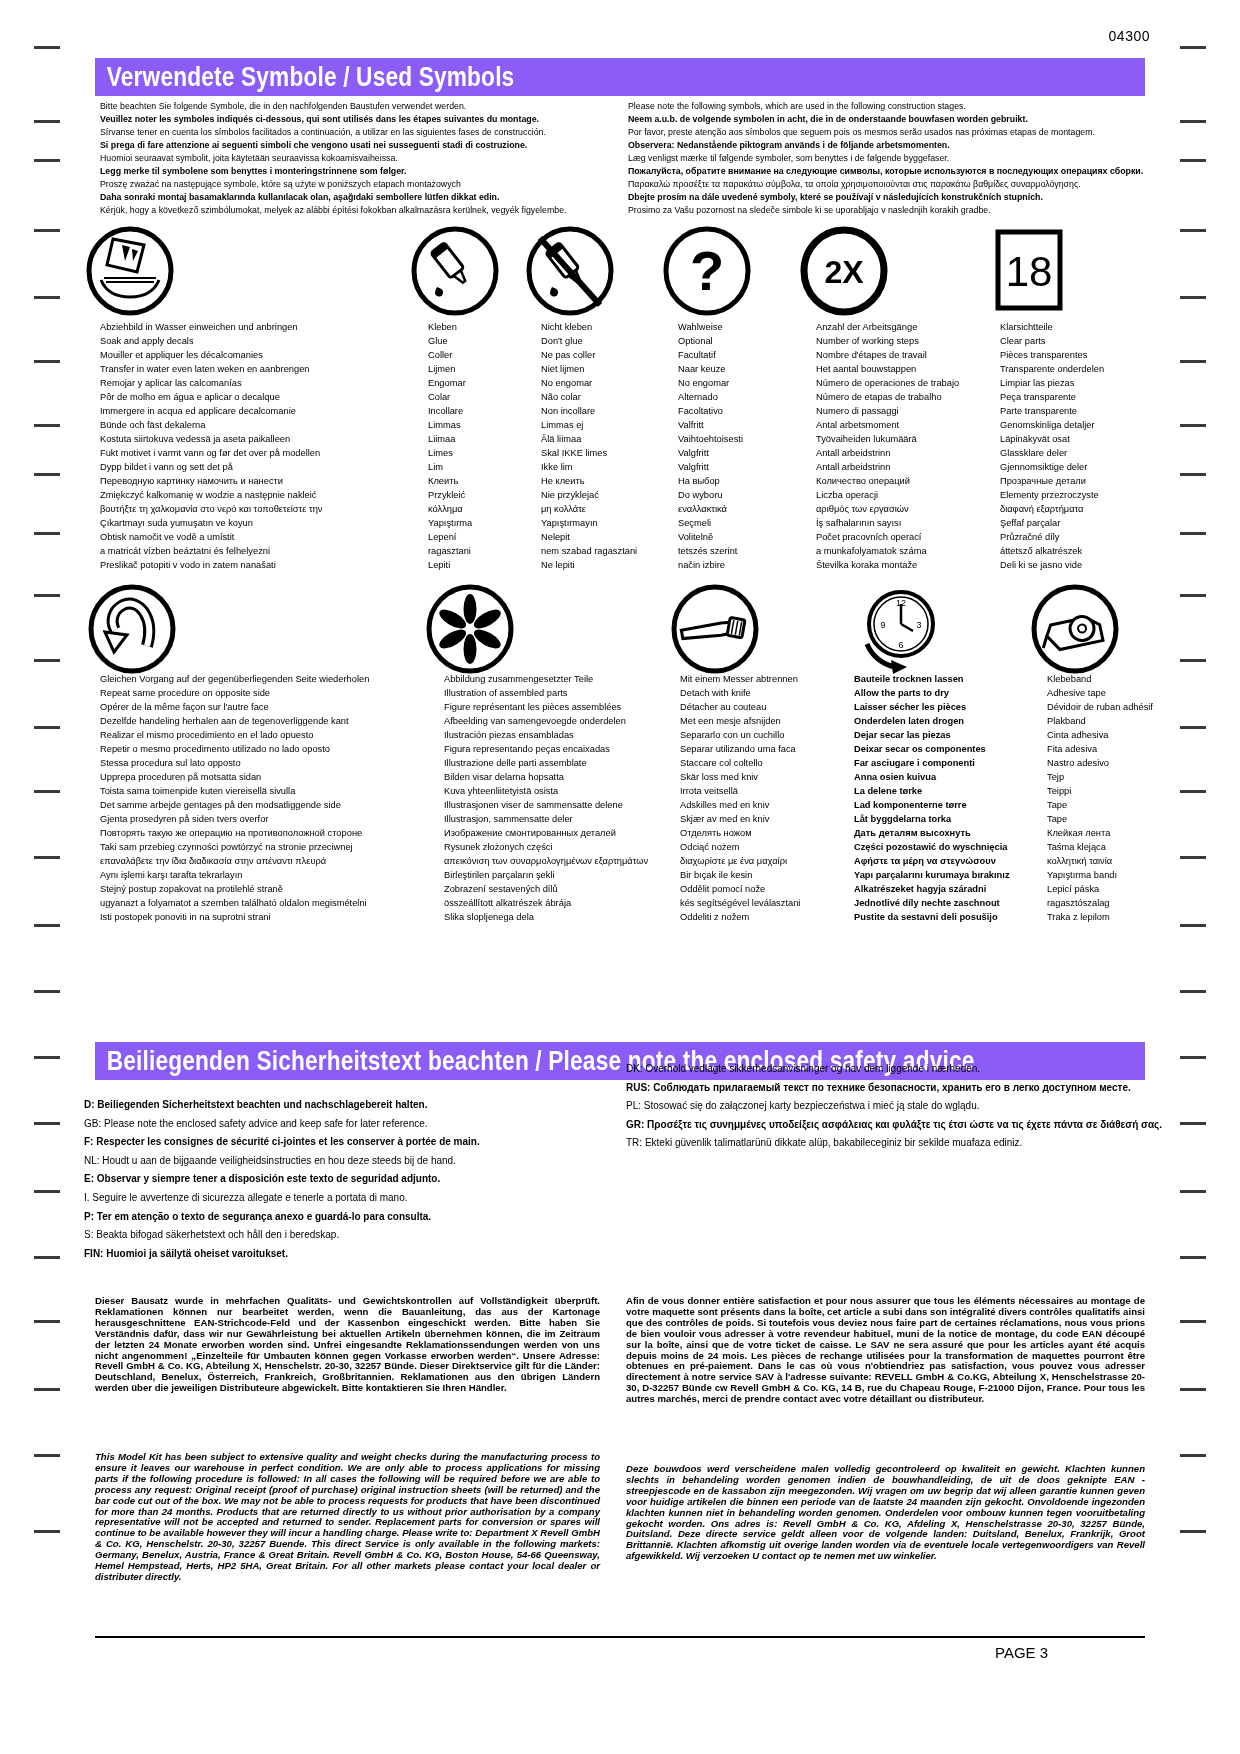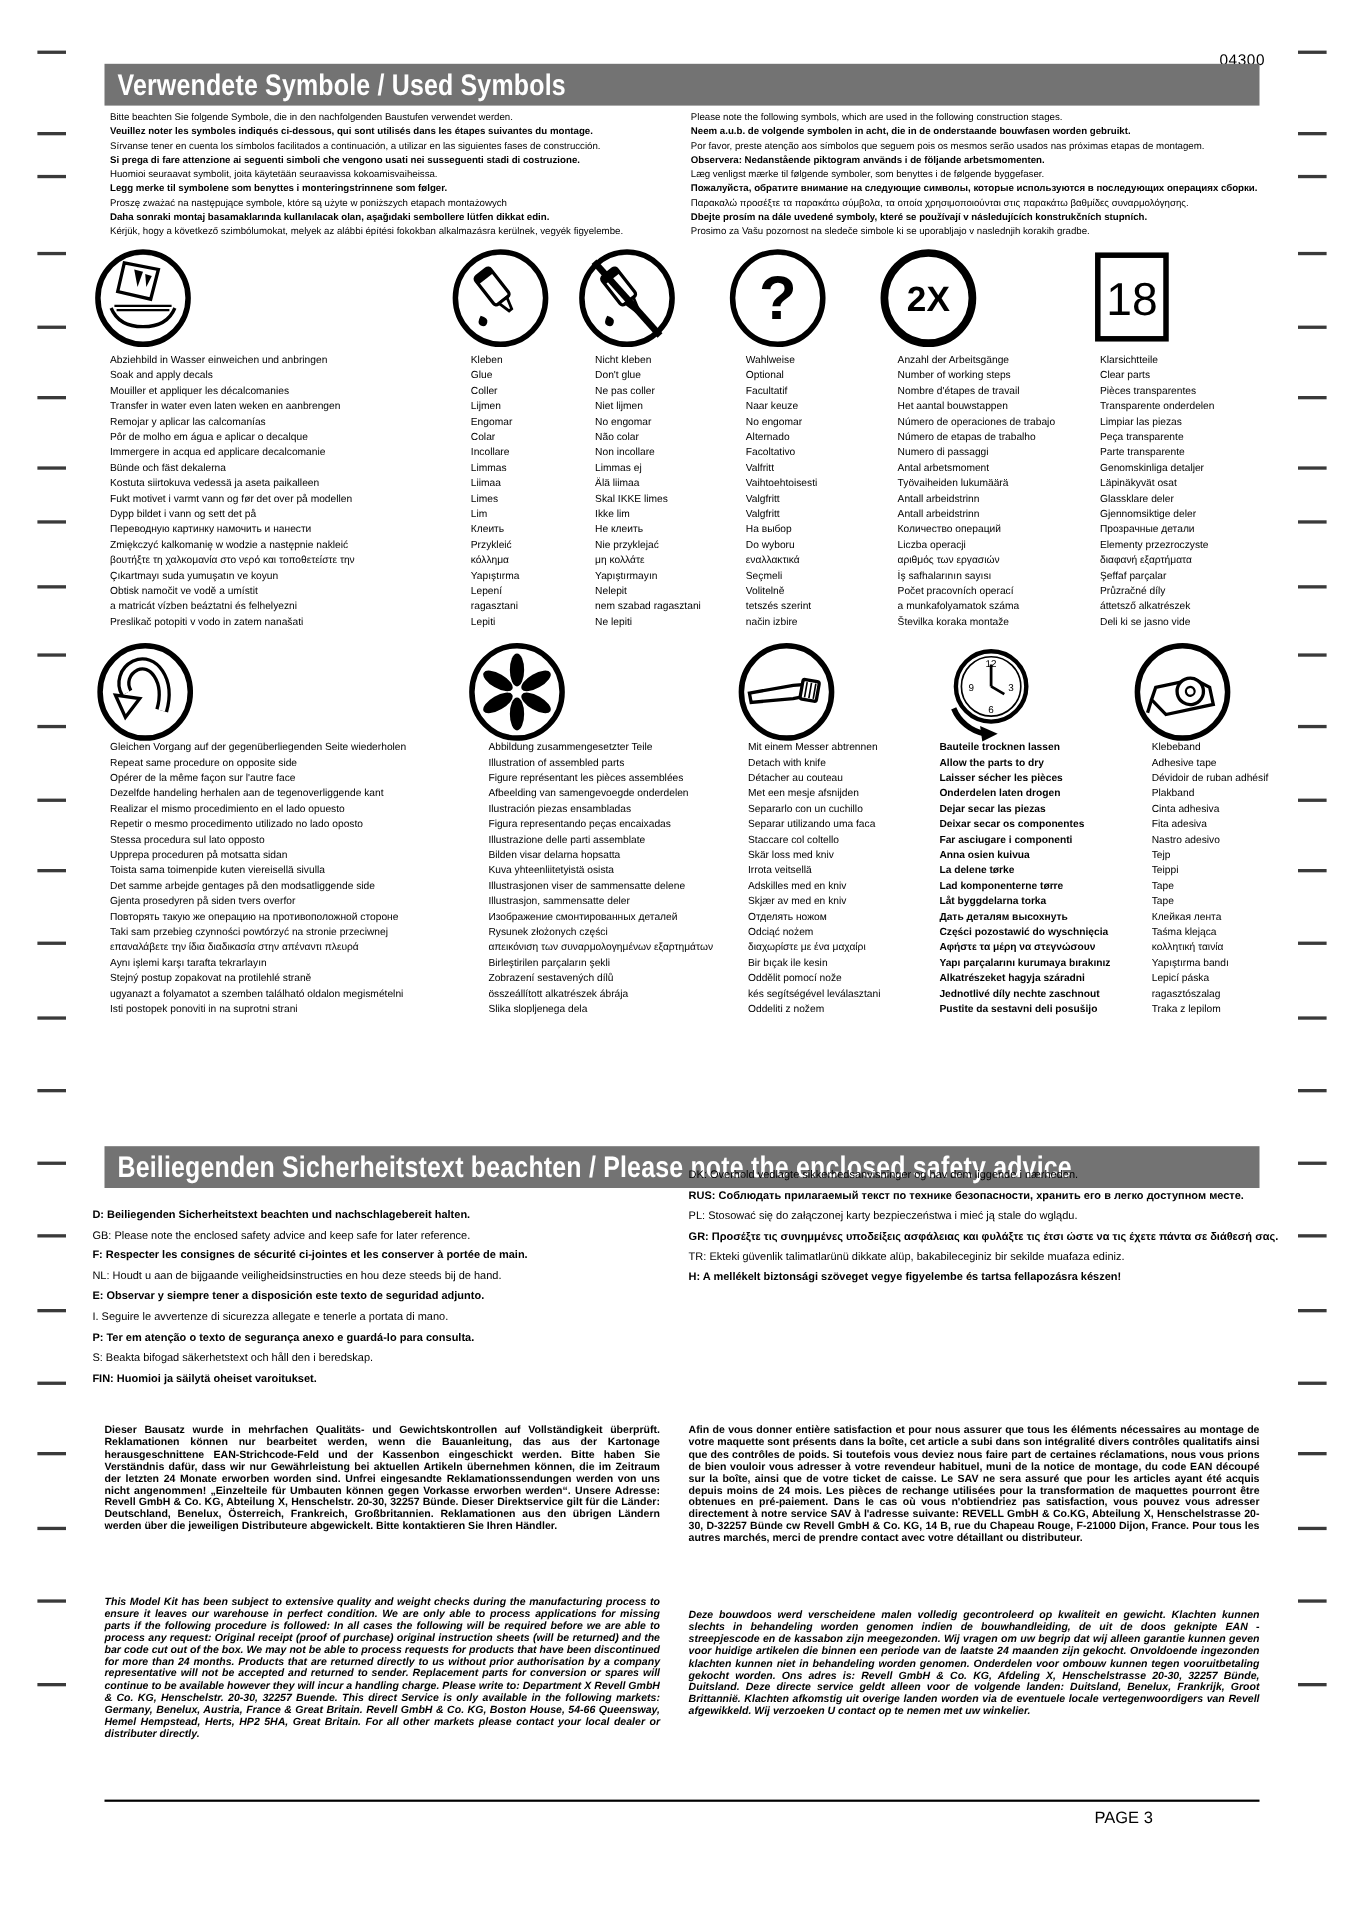--- a/index.html
+++ b/index.html
@@ -1,20 +1,20 @@
 <!DOCTYPE html>
 <html><head>
 <meta charset="utf-8">
 <style>
   html,body{margin:0;padding:0;background:#e8e8e8;}
   #page{position:relative;width:1240px;height:1754px;background:#ffffff;margin:0 auto;
         font-family:"Liberation Sans", sans-serif;color:#000;overflow:hidden;}
   .docnum{position:absolute;left:1040px;top:28px;width:110px;text-align:right;
-          font-size:14px;letter-spacing:0.5px;margin-top:18px;}
-  .bar{position:absolute;left:95px;width:1050px;height:38px;background:#737373;color:#fff;
+          font-size:14px;letter-spacing:0.5px;}
+  .bar{position:absolute;left:95px;width:1050px;height:38px;background:#8b5cf6;color:#fff;
        display:flex;align-items:center;}
   .bar .t{display:inline-block;transform:scaleX(0.84);transform-origin:left center;
           font-weight:bold;font-size:27px;padding-left:14px;white-space:nowrap;letter-spacing:0.2px;}
   .intro{position:absolute;font-size:8.8px;line-height:13px;white-space:nowrap;}
   .intro .ln:nth-child(even){font-weight:bold;}
   .col{position:absolute;font-size:9.3px;line-height:14px;white-space:nowrap;}
   .col.bold .ln{font-weight:bold;}
   .icon{position:absolute;width:90px;height:92px;}
   .safety{position:absolute;font-size:10px;line-height:18.6px;white-space:nowrap;}
   .safety.oddbold .ln:nth-child(odd){font-weight:bold;}
@@ -407,21 +407,20 @@
       <div class="ln">P: Ter em atenção o texto de segurança anexo e guardá-lo para consulta.</div>
       <div class="ln">S: Beakta bifogad säkerhetstext och håll den i beredskap.</div>
       <div class="ln">FIN: Huomioi ja säilytä oheiset varoitukset.</div>
     </div>
   <div class="safety evenbold" style="left:626px;top:1060px">
       <div class="ln">DK: Overhold vedlagte sikkerhedsanvisninger og hav dem liggende i nærheden.</div>
       <div class="ln">RUS: Соблюдать прилагаемый текст по технике безопасности, хранить его в легко доступном месте.</div>
       <div class="ln">PL: Stosować się do załączonej karty bezpieczeństwa i mieć ją stale do wglądu.</div>
       <div class="ln">GR: Προσέξτε τις συνημμένες υποδείξεις ασφάλειας και φυλάξτε τις έτσι ώστε να τις έχετε πάντα σε διάθεσή σας.</div>
       <div class="ln">TR: Ekteki güvenlik talimatlarünü dikkate alüp, bakabileceginiz bir sekilde muafaza ediniz.</div>
-      <div class="ln">H: A mellékelt biztonsági szöveget vegye figyelembe és tartsa fellapozásra készen!</div>
     </div>
 
   <div class="notice" style="left:95px;top:1296px;width:505px">Dieser Bausatz wurde in mehrfachen Qualitäts- und Gewichtskontrollen auf Vollständigkeit überprüft. Reklamationen können nur bearbeitet werden, wenn die Bauanleitung, das aus der Kartonage herausgeschnittene EAN-Strichcode-Feld und der Kassenbon eingeschickt werden. Bitte haben Sie Verständnis dafür, dass wir nur Gewährleistung bei aktuellen Artikeln übernehmen können, die im Zeitraum der letzten 24 Monate erworben worden sind. Unfrei eingesandte Reklamationssendungen werden von uns nicht angenommen! „Einzelteile für Umbauten können gegen Vorkasse erworben werden“. Unsere Adresse: Revell GmbH &amp; Co. KG, Abteilung X, Henschelstr. 20-30, 32257 Bünde. Dieser Direktservice gilt für die Länder: Deutschland, Benelux, Österreich, Frankreich, Großbritannien. Reklamationen aus den übrigen Ländern werden über die jeweiligen Distributeure abgewickelt. Bitte kontaktieren Sie Ihren Händler.</div>
   <div class="notice italic" style="left:95px;top:1452px;width:505px">This Model Kit has been subject to extensive quality and weight checks during the manufacturing process to ensure it leaves our warehouse in perfect condition. We are only able to process applications for missing parts if the following procedure is followed: In all cases the following will be required before we are able to process any request: Original receipt (proof of purchase) original instruction sheets (will be returned) and the bar code cut out of the box. We may not be able to process requests for products that have been discontinued for more than 24 months. Products that are returned directly to us without prior authorisation by a company representative will not be accepted and returned to sender. Replacement parts for conversion or spares will continue to be available however they will incur a handling charge. Please write to: Department X  Revell GmbH &amp; Co. KG, Henschelstr. 20-30, 32257 Buende. This direct Service is only available in the following markets: Germany, Benelux, Austria, France &amp; Great Britain. Revell GmbH &amp; Co. KG, Boston House, 54-66 Queensway, Hemel Hempstead, Herts, HP2 5HA, Great Britain. For all other markets please contact your local dealer or distributer directly.</div>
   <div class="notice" style="left:626px;top:1296px;width:519px">Afin de vous donner entière satisfaction et pour nous assurer que tous les éléments nécessaires au montage de votre maquette sont présents dans la boîte, cet article a subi dans son intégralité divers contrôles qualitatifs ainsi que des contrôles de poids. Si toutefois vous deviez nous faire part de certaines réclamations, nous vous prions de bien vouloir vous adresser à votre revendeur habituel, muni de la notice de montage, du code EAN découpé sur la boîte, ainsi que de votre ticket de caisse. Le SAV ne sera assuré que pour les articles ayant été acquis depuis moins de 24 mois. Les pièces de rechange utilisées pour la transformation de maquettes pourront être obtenues en pré-paiement. Dans le cas où vous n'obtiendriez pas satisfaction, vous pouvez vous adresser directement à notre service SAV à l'adresse suivante: REVELL GmbH &amp; Co.KG, Abteilung X, Henschelstrasse 20-30, D-32257 Bünde cw Revell GmbH &amp; Co. KG, 14 B, rue du Chapeau Rouge, F-21000 Dijon, France. Pour tous les autres marchés, merci de prendre contact avec votre détaillant ou distributeur.</div>
   <div class="notice italic" style="left:626px;top:1464px;width:519px">Deze bouwdoos werd verscheidene malen volledig gecontroleerd op kwaliteit en gewicht. Klachten kunnen slechts in behandeling worden genomen indien de bouwhandleiding, de uit de doos geknipte EAN - streepjescode en de kassabon zijn meegezonden. Wij vragen om uw begrip dat wij alleen garantie kunnen geven voor huidige artikelen die binnen een periode van de laatste 24 maanden zijn gekocht. Onvoldoende ingezonden klachten kunnen niet in behandeling worden genomen. Onderdelen voor ombouw kunnen tegen vooruitbetaling gekocht worden. Ons adres is: Revell GmbH &amp; Co. KG, Afdeling X, Henschelstrasse 20-30, 32257 Bünde, Duitsland. Deze directe service geldt alleen voor de volgende landen: Duitsland, Benelux, Frankrijk, Groot Brittannië. Klachten afkomstig uit overige landen worden via de eventuele locale vertegenwoordigers van Revell afgewikkeld. Wij verzoeken U contact op te nemen met uw winkelier.</div>
 
   <div class="footline"></div>
   <div class="pagenum">PAGE 3</div>
 

